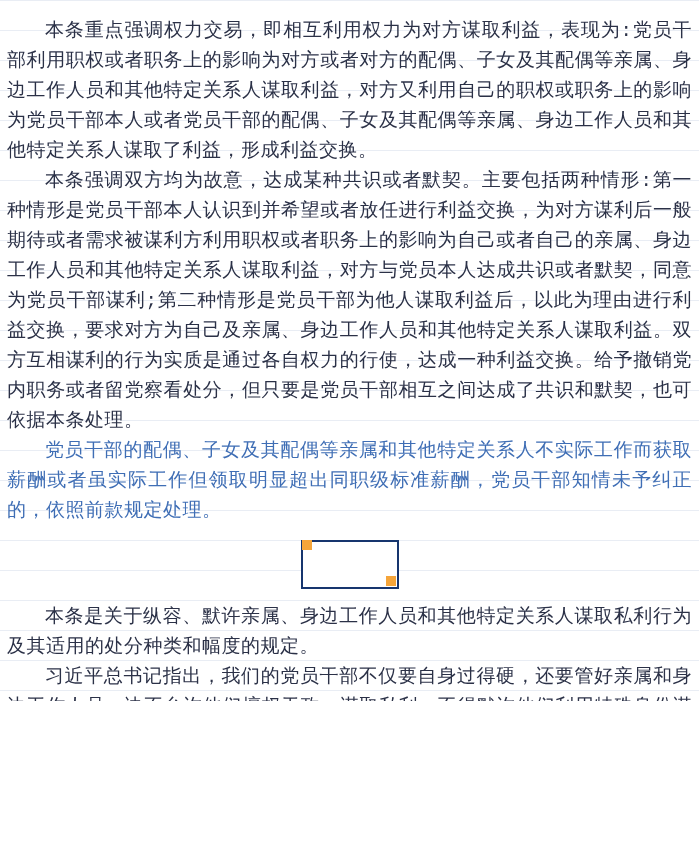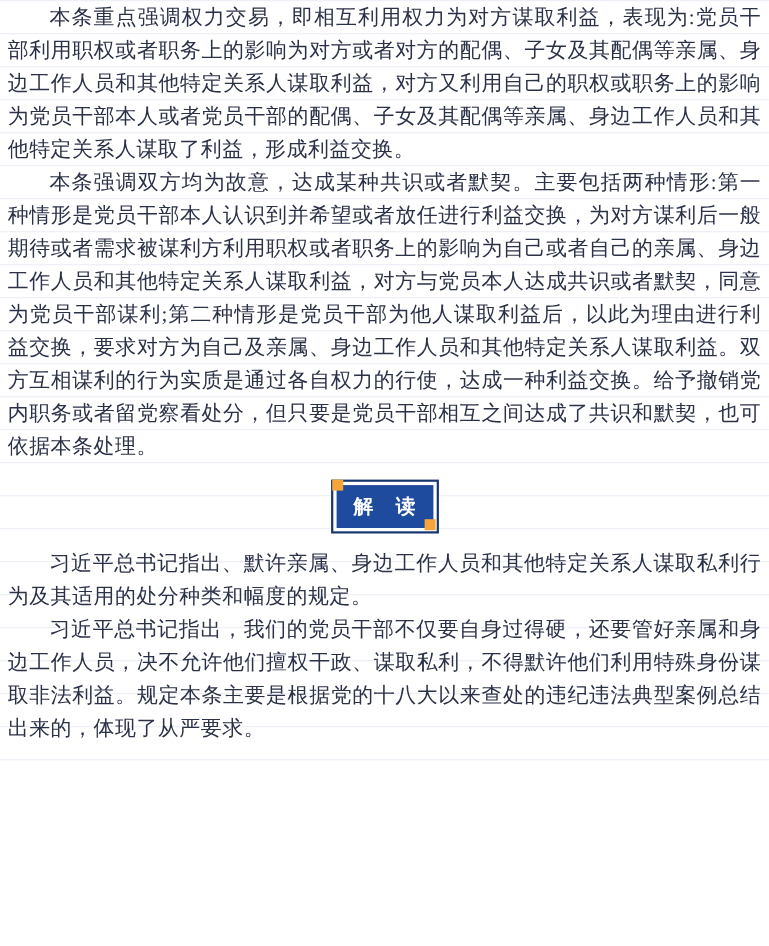--- a/index.html
+++ b/index.html
@@ -3,27 +3,27 @@
 <meta charset="utf-8">
 <style>
   html, body { margin: 0; padding: 0; background: #ffffff; }
   .page {
     position: relative;
     width: 699px;
     height: 701px;
     margin: 0 auto;
     background-color: #ffffff;
     overflow: hidden;
-    font-family: Liberation Serif, serif;
+    font-family: Liberation Mono, monospace;
     
     background-image: linear-gradient(to bottom, transparent 28px, #e9edf4 28px, #e9edf4 29px, transparent 29px);
     background-size: 100% 30px;
     background-position: 0 2px;
     box-sizing: border-box;
-    padding-top: 2px;
+    padding-top: 16px;
   }
   .page p {
     margin: 0;
     padding: 0 7px;
     font-size: 19px;
     line-height: 30px;
     text-align: justify;
     text-indent: 2em;
     letter-spacing: 0.5px;
     word-break: break-all;
@@ -77,28 +77,26 @@
 </head>
 <body>
 
 <div class="page">
 
   <p class="body-text">本条重点强调权力交易，即相互利用权力为对方谋取利益，表现为:党员干部利用职权或者职务上的影响为对方或者对方的配偶、子女及其配偶等亲属、身边工作人员和其他特定关系人谋取利益，对方又利用自己的职权或职务上的影响为党员干部本人或者党员干部的配偶、子女及其配偶等亲属、身边工作人员和其他特定关系人谋取了利益，形成利益交换。</p>
 
   <p class="body-text">本条强调双方均为故意，达成某种共识或者默契。主要包括两种情形:第一种情形是党员干部本人认识到并希望或者放任进行利益交换，为对方谋利后一般期待或者需求被谋利方利用职权或者职务上的影响为自己或者自己的亲属、身边工作人员和其他特定关系人谋取利益，对方与党员本人达成共识或者默契，同意为党员干部谋利;第二种情形是党员干部为他人谋取利益后，以此为理由进行利益交换，要求对方为自己及亲属、身边工作人员和其他特定关系人谋取利益。双方互相谋利的行为实质是通过各自权力的行使，达成一种利益交换。给予撤销党内职务或者留党察看处分，但只要是党员干部相互之间达成了共识和默契，也可依据本条处理。</p>
 
 
+  <p class="article-text">党员干部的配偶、子女及其配偶等亲属和其他特定关系人不实际工作而获取薪酬或者虽实际工作但领取明显超出同职级标准薪酬，党员干部知情未予纠正的，依照前款规定处理。</p>
 
   <div class="badge-row">
     <div class="badge-outer">
       <span class="corner tl"></span>
-      <div class="badge-inner">
-        <span>解 读</span>
-      </div>
       <span class="corner br"></span>
     </div>
   </div>
 
-  <p class="body-text">习近平总书记指出、默许亲属、身边工作人员和其他特定关系人谋取私利行为及其适用的处分种类和幅度的规定。</p>
+  <p class="body-text">本条是关于纵容、默许亲属、身边工作人员和其他特定关系人谋取私利行为及其适用的处分种类和幅度的规定。</p>
 
   <p class="body-text">习近平总书记指出，我们的党员干部不仅要自身过得硬，还要管好亲属和身边工作人员，决不允许他们擅权干政、谋取私利，不得默许他们利用特殊身份谋取非法利益。规定本条主要是根据党的十八大以来查处的违纪违法典型案例总结出来的，体现了从严要求。</p>
 
 </div>
 
 </body></html>

